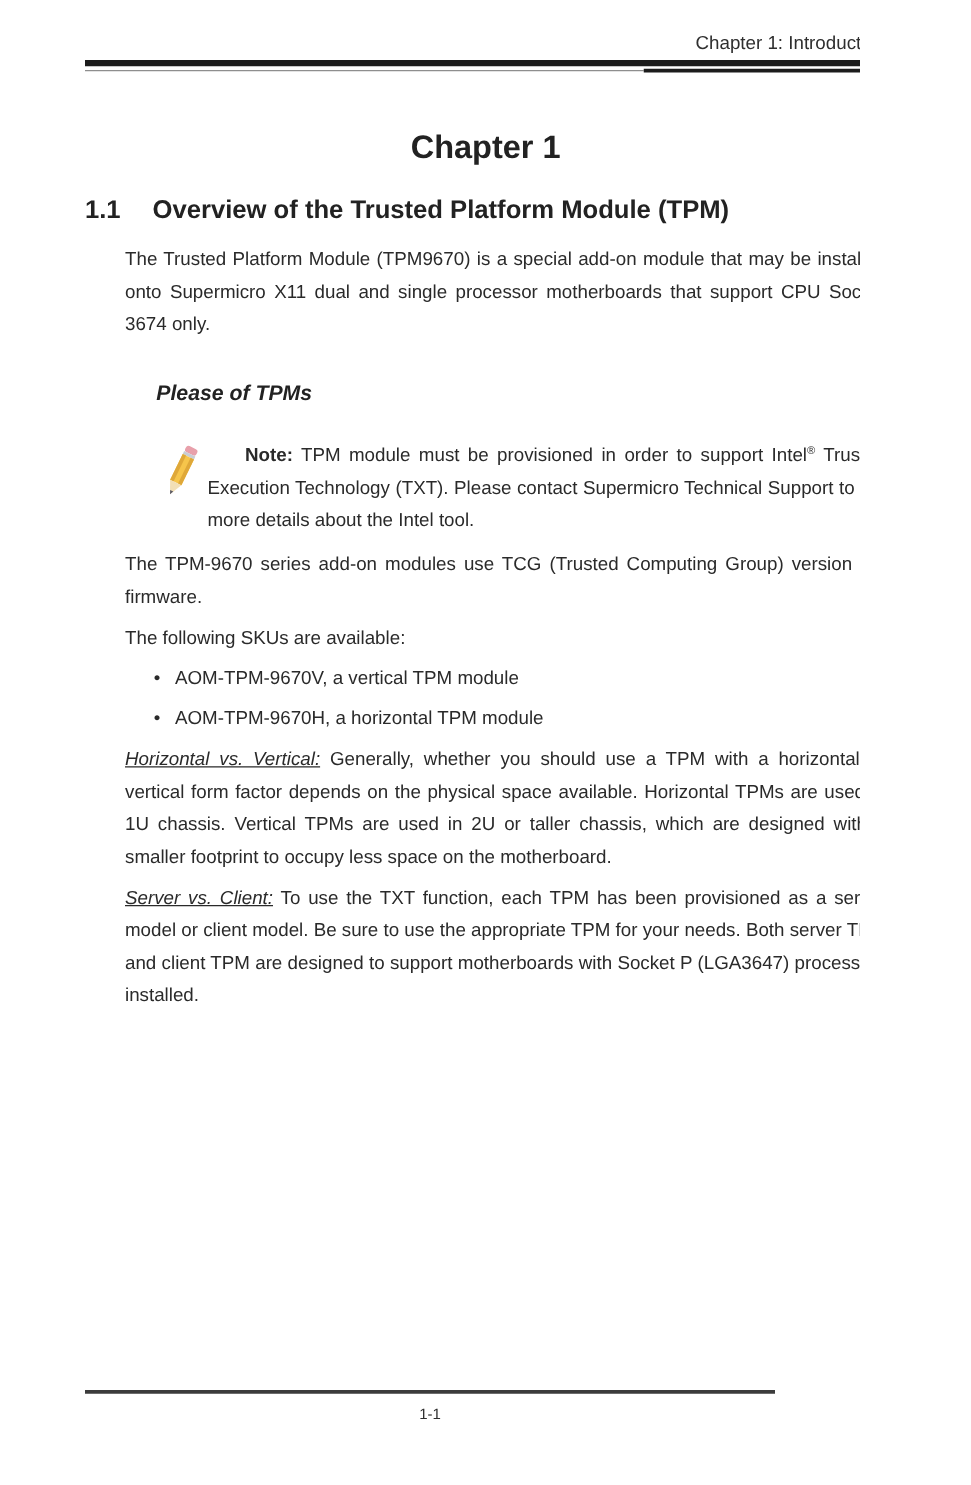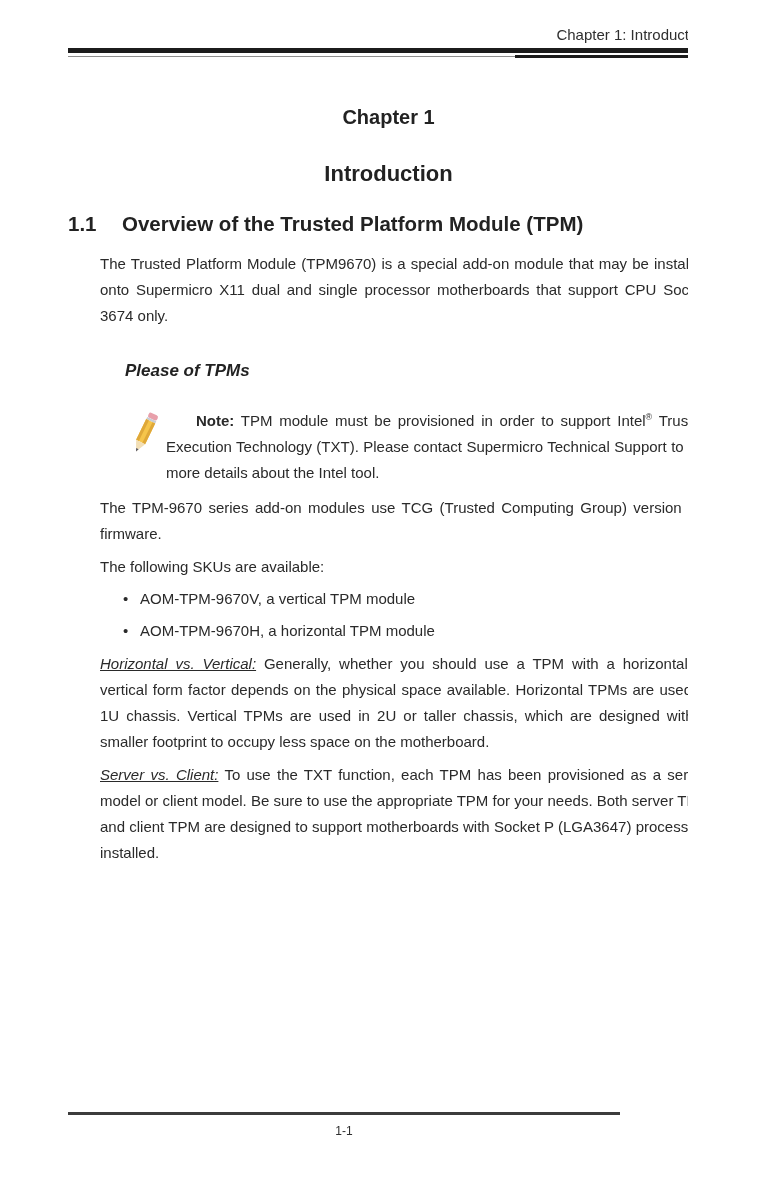--- a/index.html
+++ b/index.html
@@ -26,21 +26,21 @@
     color: #2f2f2f;
   }
   .header-rules { position: relative; height: 11px; margin-top: 6px; }
   .rule-thick  { position: absolute; top: 0;   left: 0; right: 0; height: 5px;  background: #1c1c1c; }
   .rule-thin   { position: absolute; top: 8px; left: 0; width: 447px; height: 1px; background: #8e8e8e; }
   .rule-right  { position: absolute; top: 7px; left: 447px; right: 0; height: 3px; background: #1c1c1c; }
   
   .chapter-heading {
     margin-top: 46px;
     text-align: center;
-    font-size: 20px;
+    font-size: 26px;
     font-weight: bold;
     line-height: 25px;
     color: #222222;
   }
   .doc-title {
     margin-top: 31px;
     text-align: center;
     font-size: 22px;
     font-weight: bold;
     line-height: 25px;
@@ -117,21 +117,20 @@
     <div class="running-header">Chapter 1: Introduction</div>
 
     <div class="header-rules">
       <div class="rule-thick"></div>
       <div class="rule-thin"></div>
       <div class="rule-right"></div>
     </div>
 
     <div class="chapter-heading">Chapter 1</div>
 
-    <div class="doc-title">Introduction</div>
 
     <div class="section-heading">
       <span class="section-number">1.1</span>
       <span>Overview of the Trusted Platform Module (TPM)</span>
     </div>
 
     <p class="body-para">The Trusted Platform Module (TPM9670) is a special add-on module that may be installed onto Supermicro X11 dual and single processor motherboards that support CPU Socket 3674 only.</p>
 
     <div class="subsection-heading">Please of TPMs</div>
 

